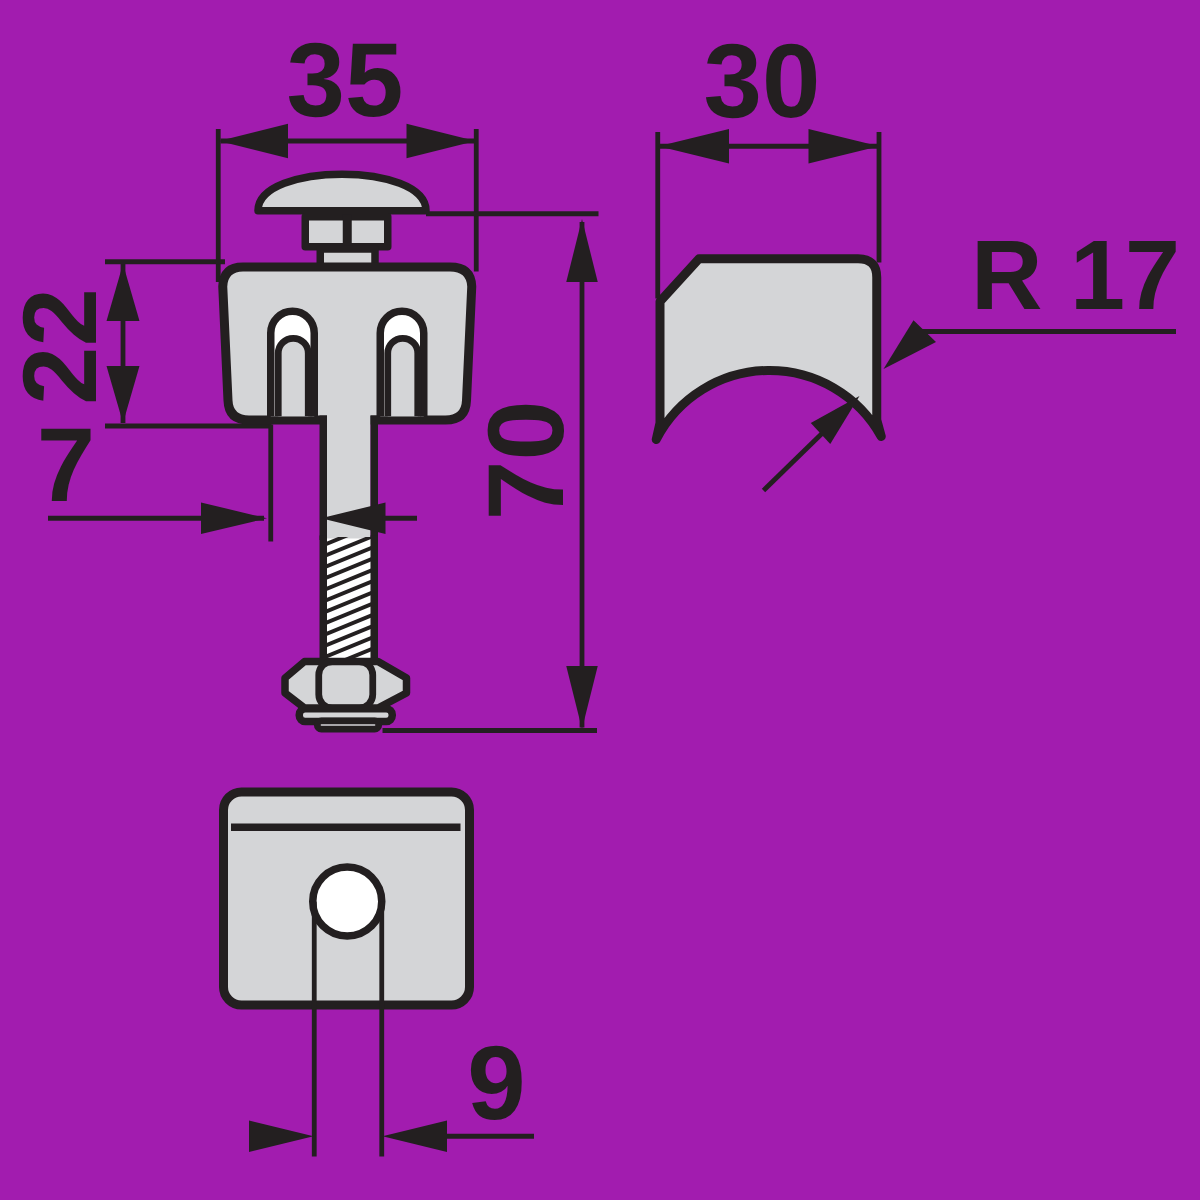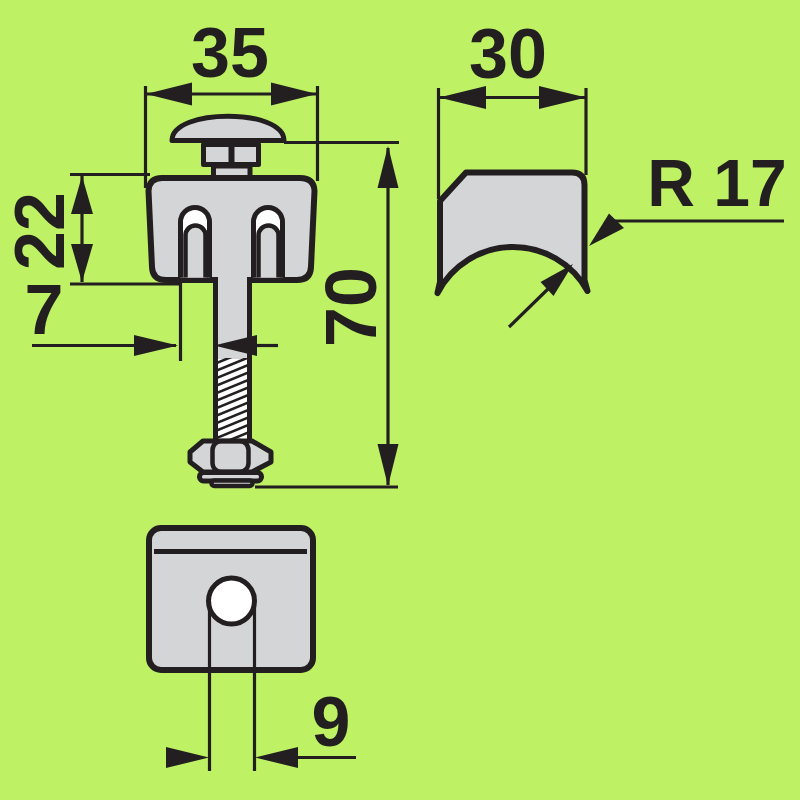--- a/index.html
+++ b/index.html
@@ -1,16 +1,16 @@
 <!DOCTYPE html>
 <html><head>
 <meta charset="utf-8">
 <style>
   html,body{margin:0;padding:0;background:#ffffff;}
-  .stage{width:800px;height:800px;position:relative;background:#bef264;overflow:hidden;}
+  .stage{width:800px;height:800px;position:relative;background:#a21caf;overflow:hidden;}
   svg text{fill:#231f20;font-family:"Liberation Sans","DejaVu Sans",sans-serif;font-weight:bold;}
   .num{font-size:70px;}
   .num-lg{font-size:72px;}
   .rad{font-size:66px;}
   .vert{dominant-baseline:central;}
   .dim{stroke:#231f20;stroke-width:3.2;fill:none;}
   .arr{fill:#231f20;stroke:none;}
   .part{fill:#d4d5d7;stroke:#231f20;stroke-width:6;stroke-linejoin:round;}
   .part5{fill:#d4d5d7;stroke:#231f20;stroke-width:5;stroke-linejoin:round;}
   .part45{fill:#d4d5d7;stroke:#231f20;stroke-width:4.5;stroke-linejoin:round;}

